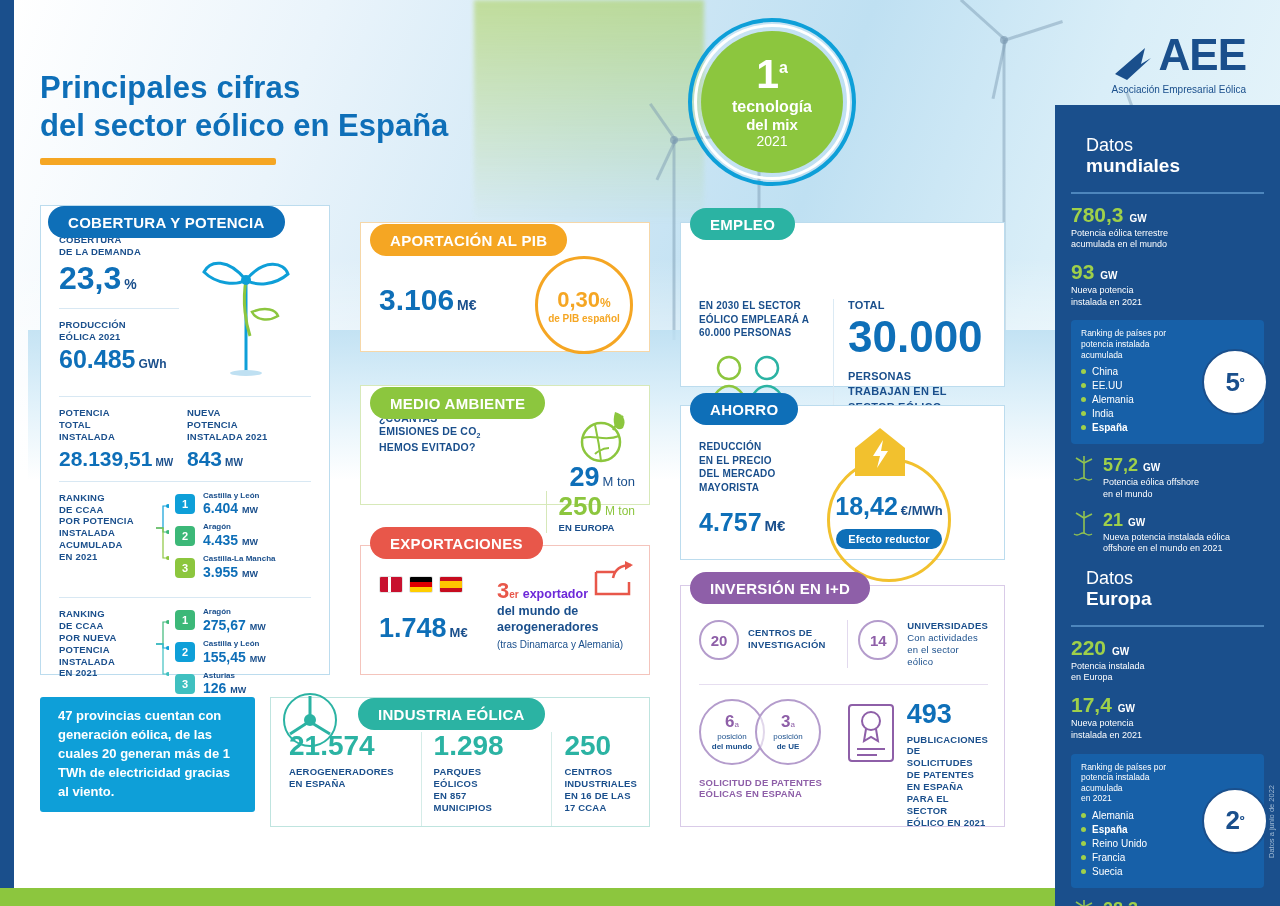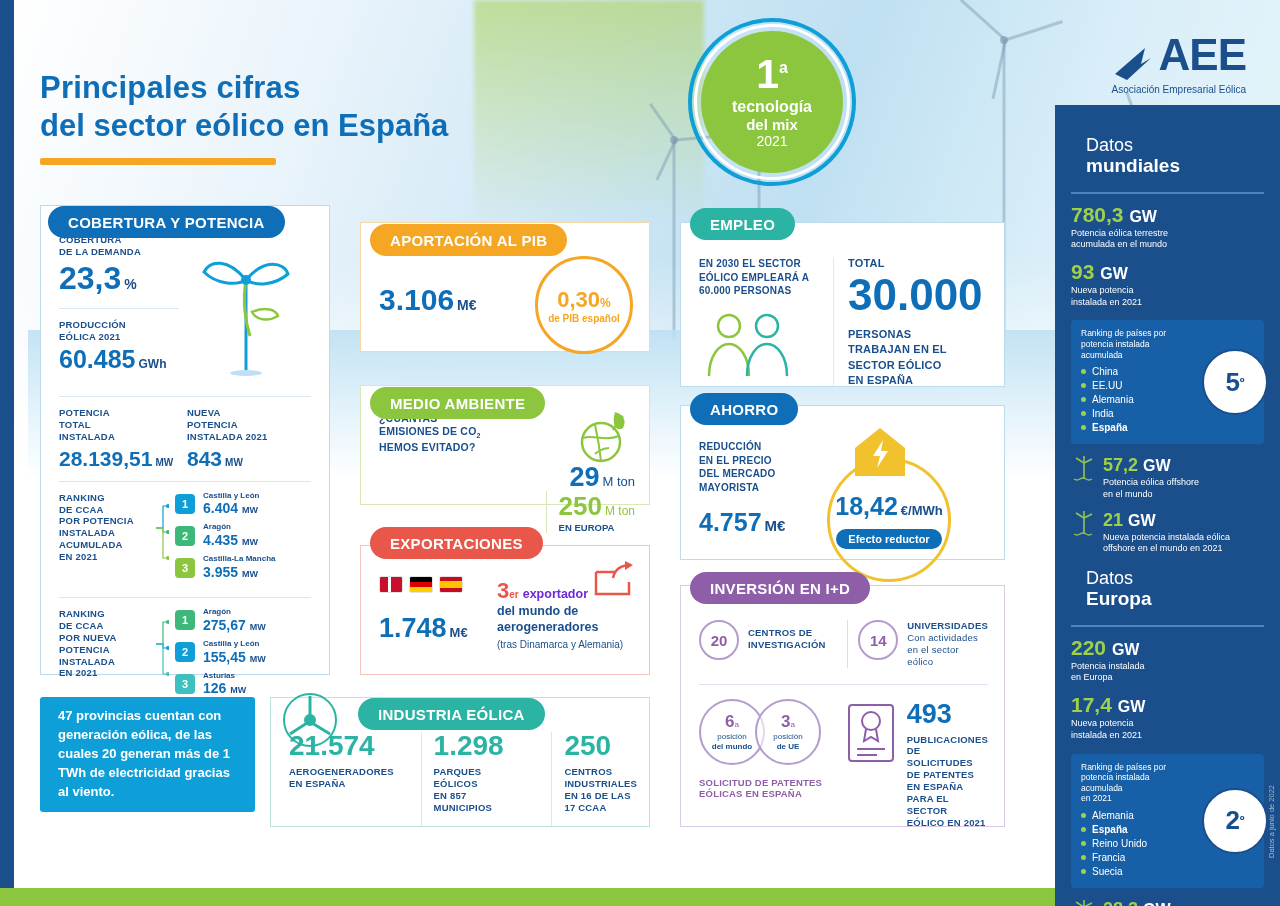--- a/index.html
+++ b/index.html
@@ -99,21 +99,21 @@
   #ahorro{left:680px;top:405px;width:325px;height:155px;border-color:#bcdcee;}
   
   #id{left:680px;top:585px;width:325px;height:242px;border-color:#d9cbe8;}
 
   
   #panel{position:absolute;right:0;top:105px;width:225px;height:783px;background:#1a4f8c;color:#fff;}
   #panel h3{margin:15px;font-size:18px;font-weight:normal;line-height:1.1;}
   #panel h3 b{display:block;font-weight:bold;font-size:19px;}
   .pline{height:2px;background:#4d86bd;margin:6px 0 10px 0;}
   .pnum{font-size:21px;font-weight:bold;color:#9fd04a;line-height:1;}
-  .pnum .u{font-size:16px;color:#fff;font-weight:bold;}
+  .pnum .u{font-size:10px;color:#fff;font-weight:bold;}
   .ptxt{font-size:9px;line-height:1.3;color:#fff;margin-top:3px;}
   .rankbox{background:#1760a8;border-radius:4px;padding:8px 10px;position:relative;}
   .rankbox .hd{font-size:8.5px;line-height:1.25;margin-bottom:6px;}
   .rankbox .it{font-size:10px;margin:3px 0;display:flex;align-items:center;}
   .dot{width:5px;height:5px;border-radius:50%;background:#9fd04a;margin-right:6px;flex:none;}
   .pos{position:absolute;right:-4px;top:50%;transform:translateY(-50%);width:62px;height:62px;border-radius:50%;
        background:#fff;color:#1a4f8c;display:flex;align-items:center;justify-content:center;
        font-size:26px;font-weight:bold;border:2px solid #1a4f8c;}
   .pos sup{font-size:13px;}
   .sidetext{position:absolute;right:4px;bottom:30px;font-size:7.5px;color:#9fb9d4;
@@ -492,21 +492,21 @@
       <g stroke="#2bb3a3" stroke-width="3" fill="none">
         <path d="M32 28 L32 8"></path>
           <path d="M34 35 L52 46"></path>
           <path d="M29 35 L12 46"></path>
       </g>
     </svg>
   </div>
   <div class="tag" style="left:358px;top:698px;background:#2bb3a3;">INDUSTRIA EÓLICA</div>
 
   <div class="card" id="empleo">
-    <div style="display:flex;height:100%;padding:34px 16px 0 18px;box-sizing:border-box;">
+    <div style="display:flex;height:100%;padding:34px 16px 0 18px;box-sizing:border-box;margin-top:42px;">
       <div style="width:120px;">
         <div class="lbl" style="font-size:10px;line-height:1.35;">
           <span>EN 2030 EL SECTOR</span><br>
           <span>EÓLICO EMPLEARÁ A</span><br>
           <span>60.000 PERSONAS</span>
         </div>
         <div style="margin-top:12px;">
           <svg width="110" height="70" viewBox="0 0 110 70">
             <g fill="none" stroke="#8cc63e" stroke-width="2.5">
               <circle cx="30" cy="16" r="11"></circle>

